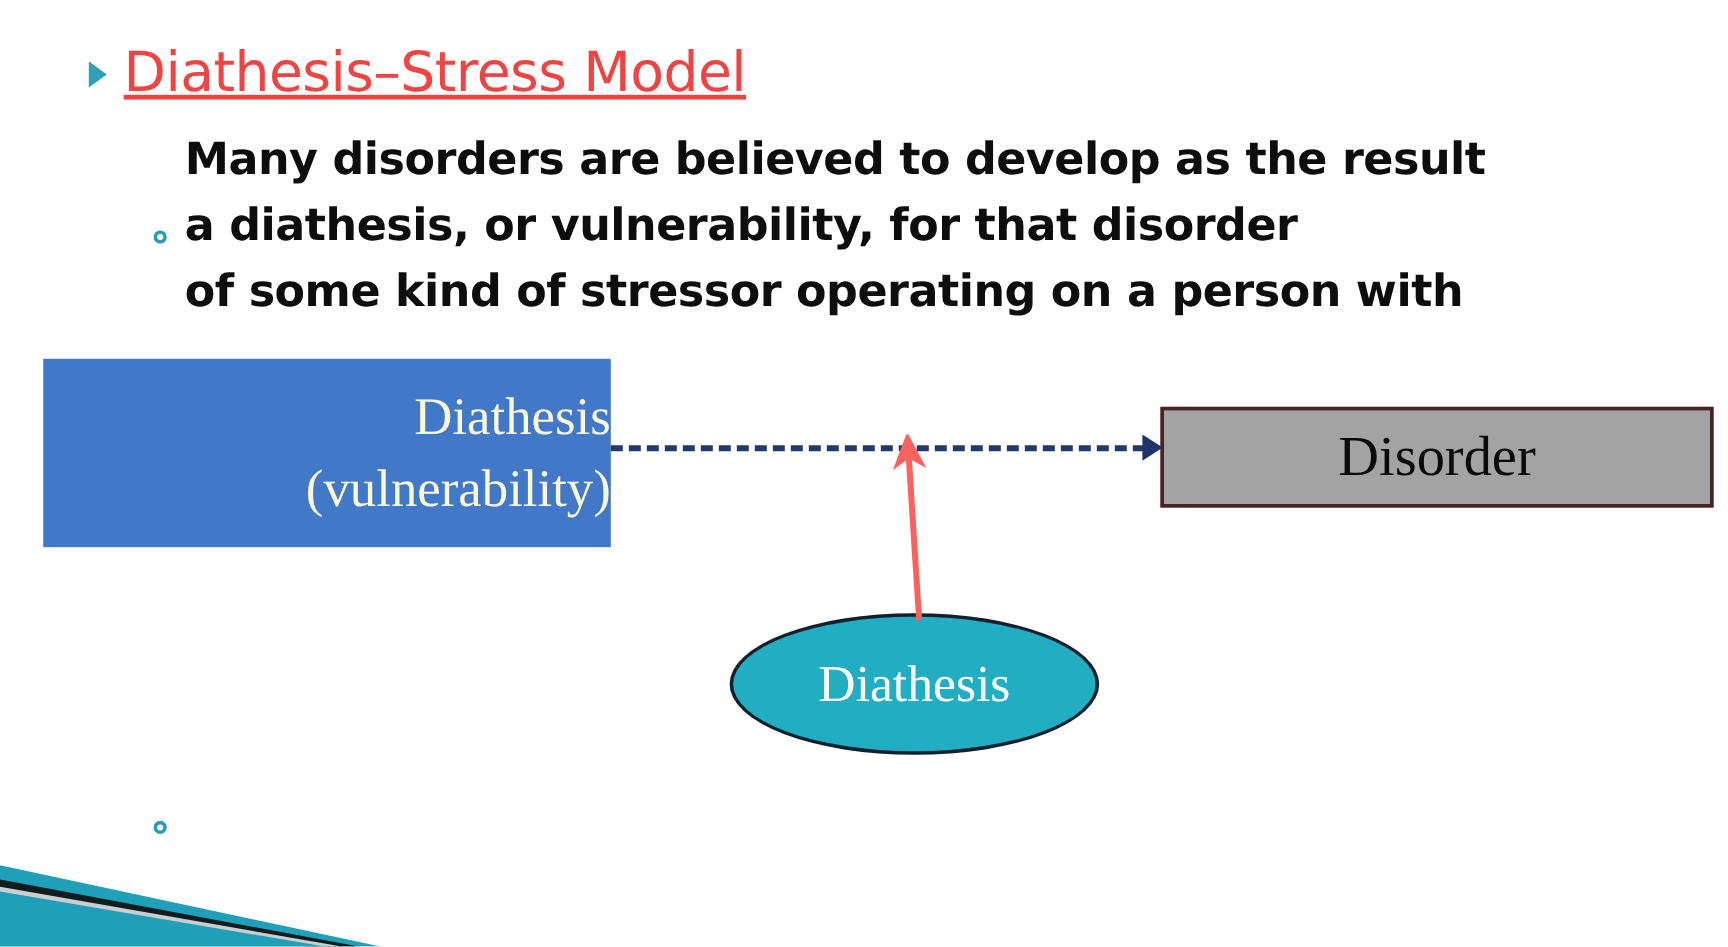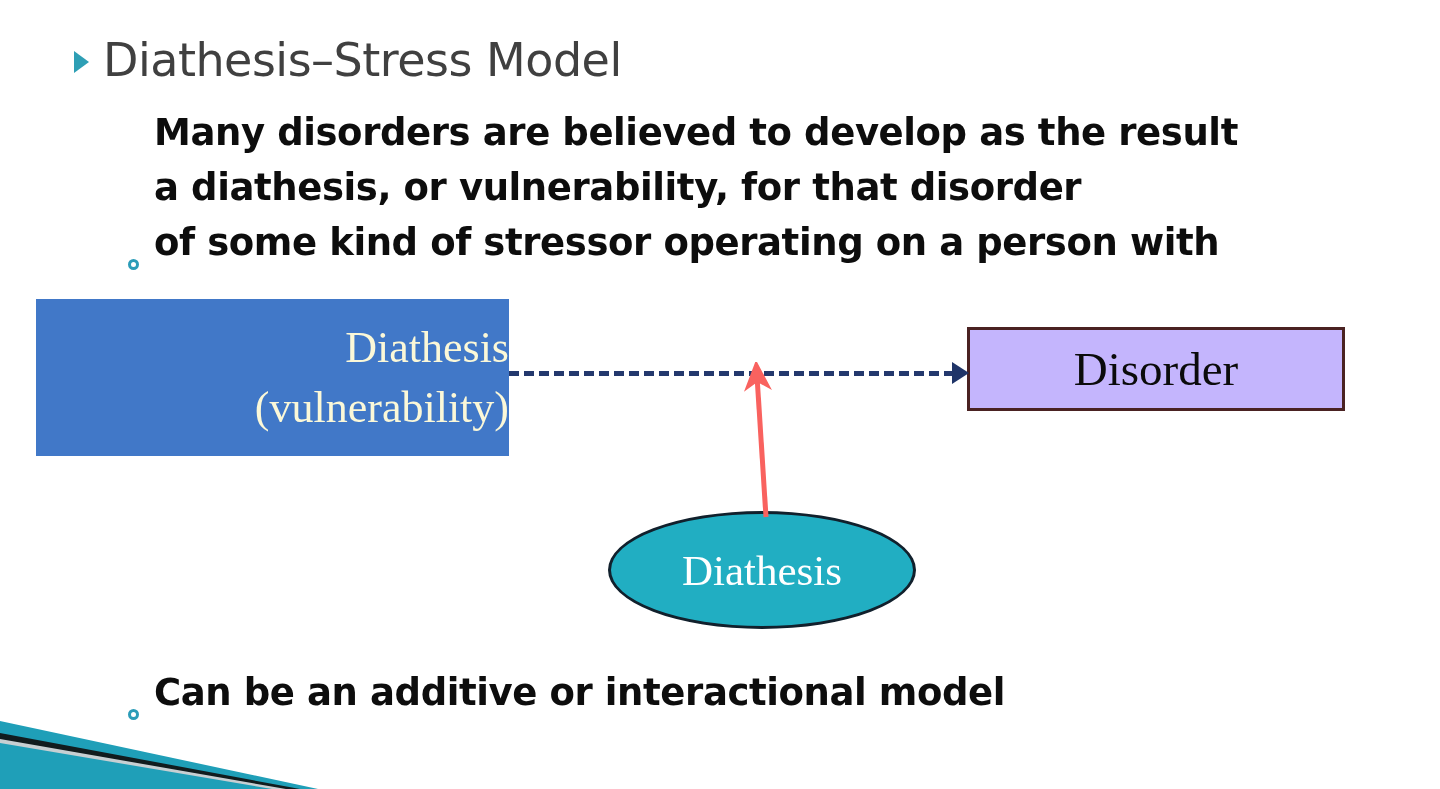--- a/index.html
+++ b/index.html
@@ -31,31 +31,32 @@
     border-top: 11px solid transparent;
     border-bottom: 11px solid transparent;
     margin-top: 18px;
     margin-right: 14px;
     flex: 0 0 auto;
   }
   .title-text {
     font-family: "DejaVu Sans", sans-serif;
     font-size: 46px;
     font-weight: 400;
-    color: #404040;
+    color: #ef4444;
     line-height: 54px;
     letter-spacing: -0.5px;
     white-space: nowrap;
+    text-decoration: underline;
   }
 
   
   .sub-row {
     position: absolute;
     display: flex;
-    align-items: flex-end;
+    align-items: center;
   }
   #sub-1 { left: 128px; top: 105px; width: 1280px; }
   #sub-2 { left: 128px; top: 665px; width: 1280px; }
 
   .dot-bullet {
     width: 11px;
     height: 11px;
     border-radius: 50%;
     border: 3px solid #2b9cb8;
     background: #ffffff;
@@ -102,24 +103,24 @@
     color: #FBF8D8;
     line-height: 60px;
     font-weight: 400;
     text-align: center;
     white-space: nowrap;
   }
 
   .box-disorder {
     position: absolute;
     left: 967px;
-    top: 327px;
-    width: 378px;
+    top: 339px;
+    width: 461px;
     height: 84px;
-    background: #c4b5fd;
+    background: #a3a3a3;
     border: 3px solid #4a2222;
     display: flex;
     align-items: center;
     justify-content: center;
     box-sizing: border-box;
   }
   .box-disorder .lbl {
     font-family: "Liberation Serif", "DejaVu Serif", serif;
     font-size: 47px;
     color: #0b0b0b;
@@ -229,23 +230,20 @@
         <marker id="redhead" markerWidth="7" markerHeight="7" refX="3.4" refY="3.4" orient="auto">
           <path d="M0.4,0.6 L6.6,3.4 L0.4,6.2 L2.2,3.4 Z" fill="#f9625f"></path>
         </marker>
       </defs>
       <line x1="36" y1="155" x2="27" y2="14" stroke="#f9625f" stroke-width="5" marker-end="url(#redhead)"></line>
     </svg>
   </div>
 
   <div class="sub-row" id="sub-2">
     <div class="dot-bullet"></div>
-    <div class="sub-text">
-      <span class="ln">Can be an additive or interactional model</span>
-    </div>
   </div>
 
   <svg class="swoosh" viewBox="0 0 330 80" preserveAspectRatio="none">
     <path d="M0,12 L318,80 L0,80 Z" fill="#1f9fb8"></path>
     <path d="M0,24 L300,80 L256,80 L0,36 Z" fill="#101010" opacity="0.92"></path>
     <path d="M0,30 L286,80 L250,80 L0,42 Z" fill="#e8eef2" opacity="0.85"></path>
     <path d="M0,34 L272,80 L0,80 Z" fill="#1f9fb8"></path>
   </svg>
 
 </div>

